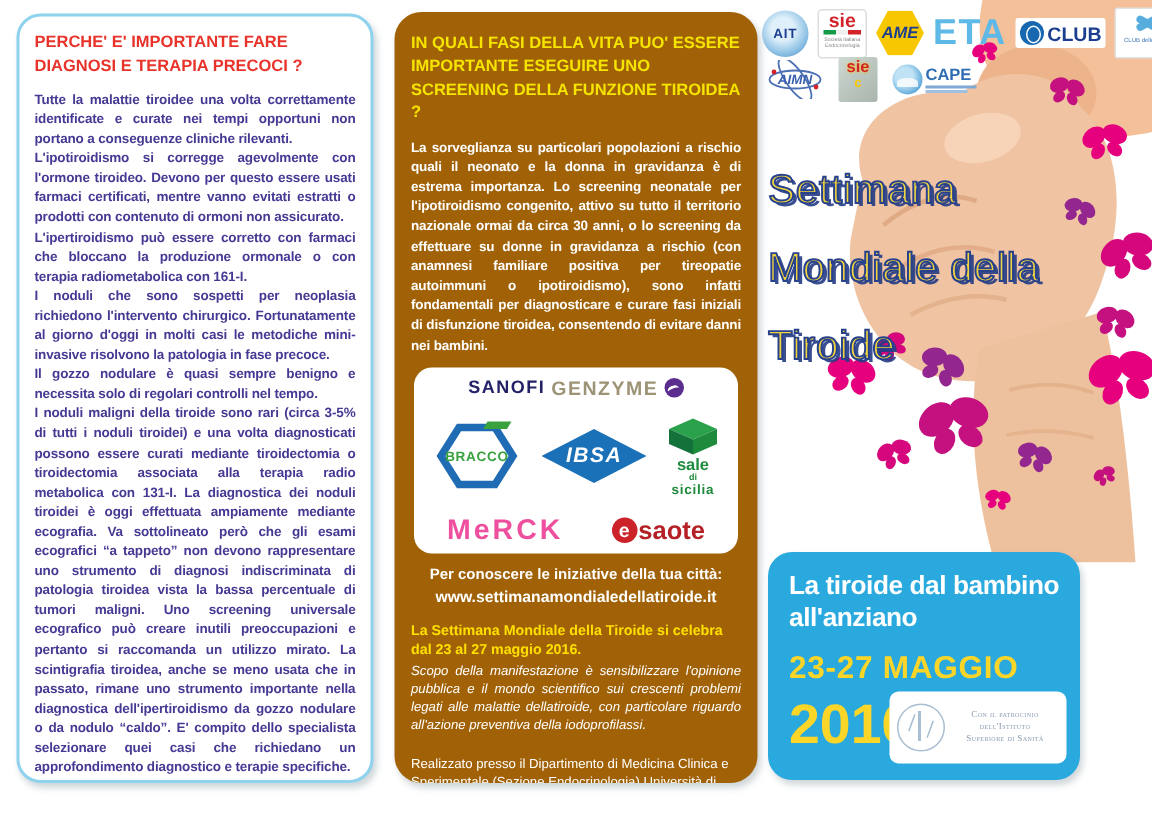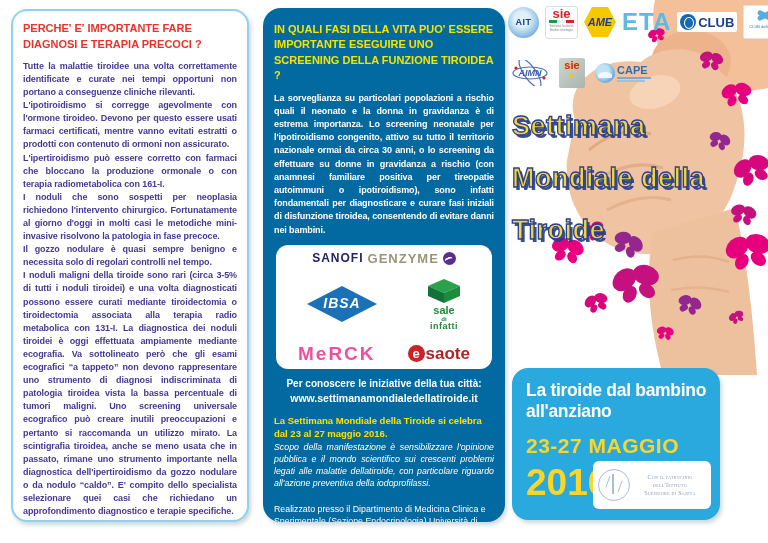--- a/index.html
+++ b/index.html
@@ -9,21 +9,21 @@
   
   .left-box{position:absolute;left:11px;top:9px;width:238px;height:513px;box-sizing:border-box;
     background:#fff;border:2px solid #8ed2ee;border-radius:16px;padding:8px 10px 6px 10px;
     box-shadow:2px 3px 4px rgba(120,140,150,.35);overflow:hidden;}
   .left-heading{color:#e8332b;font-weight:bold;font-size:11px;line-height:1.45;margin:2px 0 7px 0;}
   .left-body p{color:#453a93;font-weight:bold;font-size:9px;line-height:13.1px;
     text-align:justify;margin:0;letter-spacing:-0.1px;}
 
   
   .center-box{position:absolute;left:263px;top:8px;width:242px;height:514px;box-sizing:border-box;
-    background:#0369a1;border-radius:18px;padding:10px 11px 8px 11px;
+    background:#a16207;border-radius:18px;padding:10px 11px 8px 11px;
     box-shadow:2px 3px 4px rgba(120,140,150,.35);overflow:hidden;}
   .center-heading{color:#f5e400;font-weight:bold;font-size:11px;line-height:1.4;margin:4px 0 8px 0;}
   .center-body{color:#fff;font-weight:bold;font-size:9px;line-height:13.2px;text-align:justify;
     letter-spacing:-0.1px;}
   .sponsor-card{background:#fff;border-radius:12px;margin:8px 2px 8px 2px;padding:6px 6px 4px 6px;height:124px;
     box-sizing:border-box;display:flex;flex-direction:column;justify-content:space-between;}
   .sp-row{display:flex;align-items:center;justify-content:space-around;}
   .sanofi-wrap{display:flex;align-items:center;justify-content:center;gap:4px;}
   .sanofi-name{color:#232268;font-weight:bold;font-size:12px;letter-spacing:1px;}
   .sanofi-suffix{color:#9d9476;font-weight:bold;font-size:13px;letter-spacing:1px;}
@@ -49,21 +49,21 @@
   .cta{color:#fff;font-weight:bold;font-size:10px;text-align:center;line-height:1.4;margin-top:2px;}
   .cta-site{color:#fff;font-weight:bold;font-size:10.5px;text-align:center;line-height:1.4;}
   .highlight{color:#ffe000;font-weight:bold;font-size:9.5px;line-height:1.3;margin-top:10px;}
   .note{color:#fff;font-style:italic;font-size:8.8px;line-height:1.35;margin-top:2px;text-align:justify;}
   .center-footer{color:#fff;font-size:8.8px;line-height:1.35;margin-top:14px;}
 
   
   .right-panel{position:absolute;left:505px;top:0;width:263px;height:543px;}
   .photo-svg{position:absolute;left:0;top:0;z-index:1;}
   .org-row1{position:absolute;left:3px;top:5px;z-index:3;display:flex;align-items:center;gap:6px;}
-  .org-row2{position:absolute;left:6px;top:58px;z-index:3;display:flex;align-items:center;gap:10px;}
+  .org-row2{position:absolute;left:6px;top:38px;z-index:3;display:flex;align-items:center;gap:10px;}
   .ait-badge{width:31px;height:31px;border-radius:50%;background:radial-gradient(circle at 45% 40%,#dff0fa 0 30%,#8cc0e4 65%,#3f7cc0 100%);
     display:flex;align-items:center;justify-content:center;color:#1b3e8f;font-weight:900;font-size:9px;letter-spacing:.5px;}
   .sie-badge{width:31px;height:31px;background:#fff;border:1px solid #ddd;border-radius:3px;text-align:center;overflow:hidden;}
   .sie-word{color:#d2232a;font-weight:bold;font-size:13px;line-height:13px;display:block;}
   .sie-stripes{display:block;height:3px;margin:0 3px;background:linear-gradient(90deg,#159a48 33%,#efefef 33% 66%,#d2232a 66%);}
   .sie-cap{color:#888;font-size:3.5px;line-height:4px;display:block;margin-top:1px;}
   .ame-badge{width:32px;height:30px;background:#f7c700;clip-path:polygon(25% 0,75% 0,100% 50%,75% 100%,25% 100%,0 50%);
     display:flex;align-items:center;justify-content:center;color:#1b3e8f;font-weight:900;font-style:italic;font-size:11px;}
   .eta-badge{color:#5fb9e6;font-weight:900;font-size:24px;letter-spacing:1px;line-height:30px;}
   .siedp-badge{display:flex;align-items:center;gap:2px;background:#fff;padding:2px 3px;border-radius:2px;}
@@ -82,21 +82,21 @@
   .siec-word{color:#d2232a;font-weight:bold;font-size:11px;text-shadow:0 0 2px #f7c700;display:block;}
   .siec-c{color:#f7c700;font-weight:bold;font-size:9px;display:block;}
   .cape-badge{display:flex;align-items:center;gap:2px;}
   .cape-globe{width:20px;height:20px;border-radius:50%;background:radial-gradient(circle at 40% 40%,#bfe2f5 0 35%,#5aa6d8 75%,#2d6fae 100%);position:relative;}
   .cape-globe:after{content:"";position:absolute;left:3px;top:9px;width:14px;height:6px;border-radius:50% 50% 0 0;background:#fff;opacity:.8;}
   .cape-text{line-height:1;}
   .cape-label{color:#2f6db3;font-weight:900;font-size:11px;display:block;}
   .cape-lines{display:block;width:34px;height:2px;background:#7fa8d4;margin-top:1px;}
   .cape-lines2{display:block;width:28px;height:2px;background:#9fc0e0;margin-top:1px;}
 
-  .big-title{position:absolute;left:7px;top:100px;z-index:2;color:#f2d43c;font-weight:700;font-size:27px;
+  .big-title{position:absolute;left:7px;top:100px;z-index:2;color:#f2d43c;font-weight:400;font-size:27px;
     line-height:52px;-webkit-text-stroke:1.3px #27418c;text-shadow:2.5px 2.5px 0 rgba(35,60,133,.9);letter-spacing:.5px;}
   .big-title div{white-space:nowrap;}
 
   .right-bottom-box{position:absolute;left:7px;top:368px;width:208px;height:152px;box-sizing:border-box;
     background:#29a9de;border-radius:16px;padding:12px 12px 10px 14px;z-index:4;
     box-shadow:2px 3px 4px rgba(120,140,150,.35);}
   .rb-subtitle{color:#fff;font-weight:900;font-size:17.5px;line-height:1.2;letter-spacing:-0.3px;}
   .rb-dates{color:#fbd628;font-weight:900;font-size:21px;margin-top:12px;letter-spacing:.5px;}
   .rb-year{color:#fbd628;font-weight:900;font-size:37px;line-height:1;margin-top:6px;}
   .patronage{position:absolute;right:9px;bottom:11px;width:118px;height:48px;background:#fff;border-radius:6px;
@@ -130,35 +130,42 @@
 
     <div class="sponsor-card">
       <div class="sp-row">
         <div class="sanofi-wrap">
           <span class="sanofi-name">SANOFI</span>
           <span class="sanofi-suffix">GENZYME</span>
           <span class="sanofi-swirl"></span>
         </div>
       </div>
       <div class="sp-row">
+        <div class="bracco">
+          <svg width="58" height="50" viewBox="0 0 58 50">
+            <polygon points="17,6 41,6 53,25 41,44 17,44 5,25" fill="none" stroke="#1f6cb5" stroke-width="5"></polygon>
+            <polygon points="36,2 52,2 49,7 33,7" fill="#3aa13f"></polygon>
+          </svg>
+          <div class="bracco-label">BRACCO</div>
+        </div>
         <div class="ibsa">
           <svg width="70" height="36" viewBox="0 0 70 36">
             <polygon points="35,0 70,18 35,36 0,18" fill="#1a71b8"></polygon>
           </svg>
           <div class="ibsa-label">IBSA</div>
         </div>
         <div class="sale">
           <svg class="sale-cube" width="34" height="26" viewBox="0 0 34 26">
             <polygon points="17,1 33,8 17,15 1,8" fill="#2aa14a"></polygon>
             <polygon points="1,8 17,15 17,25 1,18" fill="#13713a"></polygon>
             <polygon points="33,8 17,15 17,25 33,18" fill="#1d8a3c"></polygon>
           </svg>
           <span class="sale-l1">sale</span>
           <span class="sale-l2">di</span>
-          <span class="sale-l3">infatti</span>
+          <span class="sale-l3">sicilia</span>
         </div>
       </div>
       <div class="sp-row">
         <span class="merck">MeRCK</span>
         <span class="esaote">
           <span class="esaote-e">e</span>
             <span>saote</span>
         </span>
       </div>
     </div>

